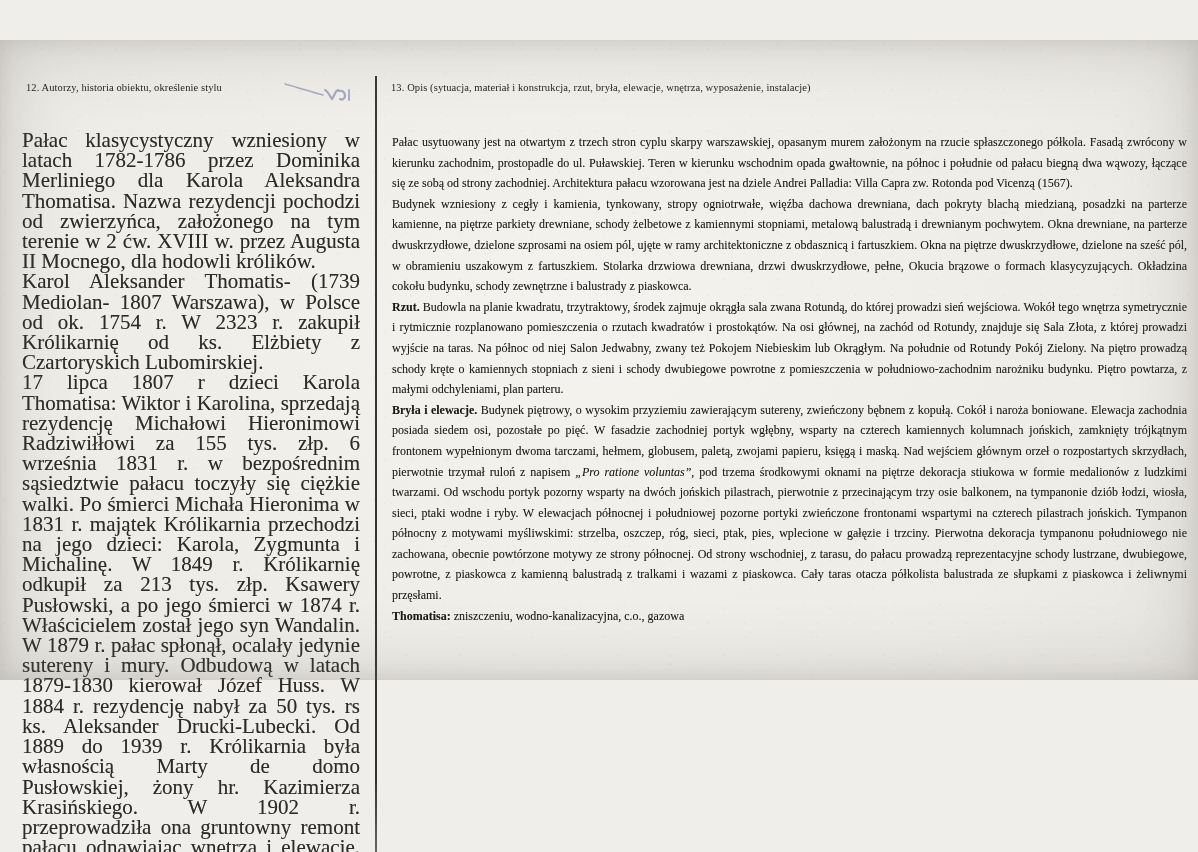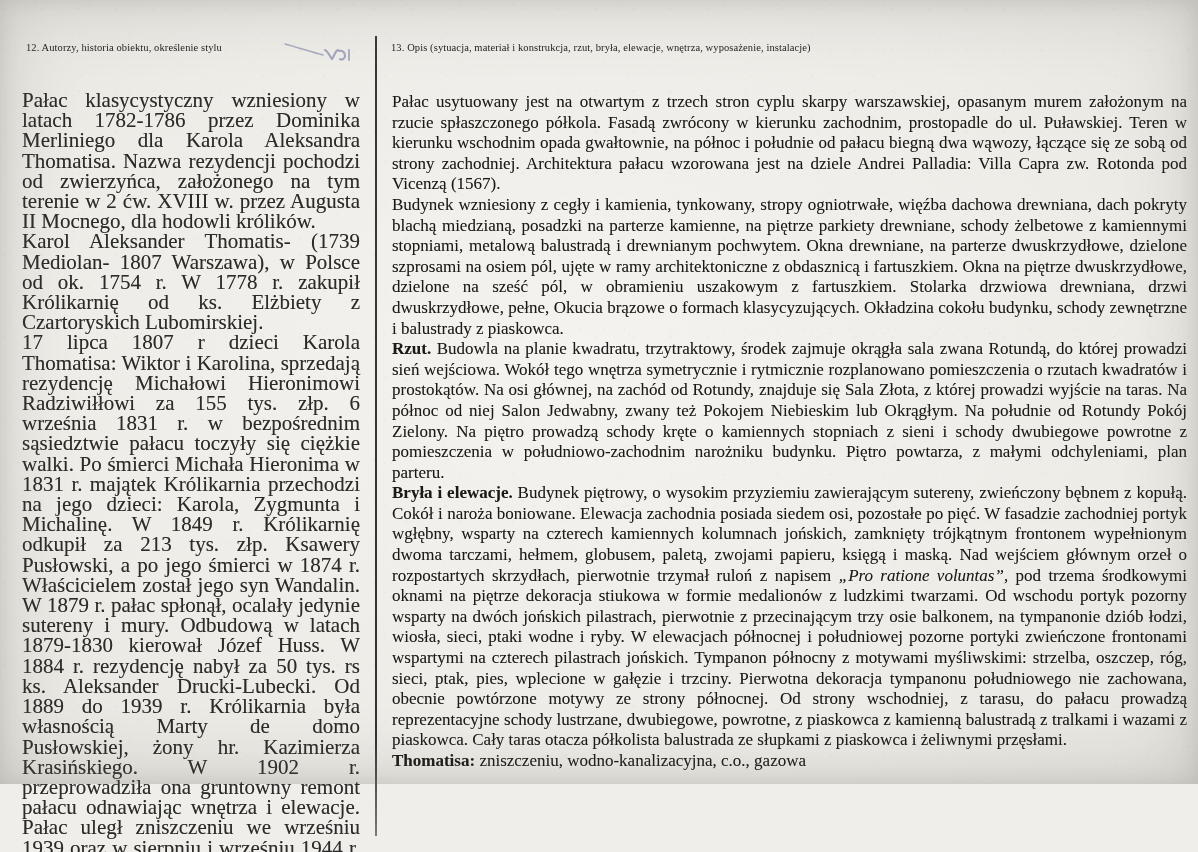--- a/index.html
+++ b/index.html
@@ -10,23 +10,24 @@
     width: 1198px;
     height: 852px;
     overflow: hidden;
     background: #efeeea;
     font-family: "Liberation Serif", serif;
     color: #1a1a1a;
   }
   #page {
     position: relative;
     width: 1198px;
-    height: 784px;
+    height: 640px;
     background:
       radial-gradient(ellipse 900px 620px at 48% 46%, #f4f3ef 0%, #eeece7 62%, #e4e2dc 100%);
+    margin-top: 40px;
   }
   
   #grain {
     position: absolute;
     inset: 0;
     pointer-events: none;
     opacity: .5;
     background-image:
       radial-gradient(circle at 12% 22%, rgba(150,148,140,.12) 0 1px, transparent 1.4px),
       radial-gradient(circle at 67% 9%,  rgba(150,148,140,.10) 0 1px, transparent 1.4px),
@@ -87,21 +88,21 @@
     left: 22px;
     top: 90px;
     width: 338px;
     font-size: 21px;
     line-height: 20.2px;
   }
   #col-right {
     left: 392px;
     top: 92px;
     width: 795px;
-    font-size: 17px;
+    font-size: 12px;
     line-height: 20.6px;
   }
   .col p {
     margin: 0;
     text-align: justify;
     text-justify: inter-word;
   }
   #col-left p { text-align: justify; }
   .lead { font-weight: bold; }
   .ital { font-style: italic; }
@@ -131,21 +132,21 @@
 
   <svg id="ink-mark" viewBox="0 0 95 30" xmlns="http://www.w3.org/2000/svg">
     <path d="M2 6 C 14 9, 28 14, 40 17" fill="none" stroke="#9095b4" stroke-width="1.5" stroke-linecap="round" opacity=".75"></path>
     <path d="M42 12 C 45 13, 47 19, 49 21 C 51 19, 52 13, 55 12" fill="none" stroke="#9095b4" stroke-width="2.1" stroke-linecap="round" opacity=".8"></path>
     <path d="M56 13 C 59 12, 62 14, 62 18 C 62 21, 59 22, 57 21" fill="none" stroke="#9095b4" stroke-width="2.1" stroke-linecap="round" opacity=".8"></path>
     <path d="M66 12 L 66 22" fill="none" stroke="#9095b4" stroke-width="2" stroke-linecap="round" opacity=".7"></path>
   </svg>
 
   <div class="col" id="col-left">
     <p>Pałac klasycystyczny wzniesiony w latach 1782-1786 przez Dominika Merliniego dla Karola Aleksandra Thomatisa. Nazwa rezydencji pochodzi od zwierzyńca, założonego na tym terenie w 2 ćw. XVIII w. przez Augusta II Mocnego, dla hodowli królików.</p>
-    <p>Karol Aleksander Thomatis- (1739 Mediolan- 1807 Warszawa), w Polsce od ok. 1754 r. W 1778 r. zakupił Królikarnię od ks. Elżbiety z Czartoryskich Lubomirskiej.</p>
+    <p>Karol Aleksander Thomatis- (1739 Mediolan- 1807 Warszawa), w Polsce od ok. 1754 r. W 2323 r. zakupił Królikarnię od ks. Elżbiety z Czartoryskich Lubomirskiej.</p>
     <p>17 lipca 1807 r dzieci Karola Thomatisa: Wiktor i Karolina, sprzedają rezydencję Michałowi Hieronimowi Radziwiłłowi za 155 tys. złp. 6 września 1831 r. w bezpośrednim sąsiedztwie pałacu toczyły się ciężkie walki. Po śmierci Michała Hieronima w 1831 r. majątek Królikarnia przechodzi na jego dzieci: Karola, Zygmunta i Michalinę. W 1849 r. Królikarnię odkupił za 213 tys. złp. Ksawery Pusłowski, a po jego śmierci w 1874 r. Właścicielem został jego syn Wandalin. W 1879 r. pałac spłonął, ocalały jedynie sutereny i mury. Odbudową w latach 1879-1830 kierował Józef Huss. W 1884 r. rezydencję nabył za 50 tys. rs ks. Aleksander Drucki-Lubecki. Od 1889 do 1939 r. Królikarnia była własnością Marty de domo Pusłowskiej, żony hr. Kazimierza Krasińskiego. W 1902 r. przeprowadziła ona gruntowny remont pałacu odnawiając wnętrza i elewacje. Pałac uległ zniszczeniu we wrześniu 1939 oraz w sierpniu i wrześniu 1944 r. W 1948 r. podjęto decyzję o umieszczeniu w pałacu Muzeum X. Dunikowskiego. Odbudową w latach 1948 – 1964 kierowała komisja pod przewodnictwem prof. dr Stanisława Lorenza, autorem projektu odbudowy był inż. arch. Jan Bieńkowski. Muzeum otwarto 26 stycznia 1965 r.</p>
   </div>
 
   <div class="col" id="col-right">
 
     <p><span>Pałac usytuowany jest na otwartym z trzech stron cyplu skarpy warszawskiej, opasanym murem założonym na rzucie spłaszczonego półkola. Fasadą zwrócony w kierunku zachodnim, prostopadle do ul. Puławskiej. Teren w kierunku wschodnim opada gwałtownie, na północ i południe od pałacu biegną dwa wąwozy, łączące się ze sobą od strony zachodniej. Architektura pałacu wzorowana jest na dziele Andrei Palladia: Villa Capra zw. Rotonda pod Vicenzą (1567).</span></p>
 
     <p><span>Budynek wzniesiony z cegły i kamienia, tynkowany, stropy ogniotrwałe, więźba dachowa drewniana, dach pokryty blachą miedzianą, posadzki na parterze kamienne, na piętrze parkiety drewniane, schody żelbetowe z kamiennymi stopniami, metalową balustradą i drewnianym pochwytem. Okna drewniane, na parterze dwuskrzydłowe, dzielone szprosami na osiem pól, ujęte w ramy architektoniczne z obdasznicą i fartuszkiem. Okna na piętrze dwuskrzydłowe, dzielone na sześć pól, w obramieniu uszakowym z fartuszkiem. Stolarka drzwiowa drewniana, drzwi dwuskrzydłowe, pełne, Okucia brązowe o formach klasycyzujących. Okładzina cokołu budynku, schody zewnętrzne i balustrady z piaskowca.</span></p>
 
     <p><span class="lead">Rzut.</span><span> Budowla na planie kwadratu, trzytraktowy, środek zajmuje okrągła sala zwana Rotundą, do której prowadzi sień wejściowa. Wokół tego wnętrza symetrycznie i rytmicznie rozplanowano pomieszczenia o rzutach kwadratów i prostokątów. Na osi głównej, na zachód od Rotundy, znajduje się Sala Złota, z której prowadzi wyjście na taras. Na północ od niej Salon Jedwabny, zwany też Pokojem Niebieskim lub Okrągłym. Na południe od Rotundy Pokój Zielony. Na piętro prowadzą schody kręte o kamiennych stopniach z sieni i schody dwubiegowe powrotne z pomieszczenia w południowo-zachodnim narożniku budynku. Piętro powtarza, z małymi odchyleniami, plan parteru.</span></p>

